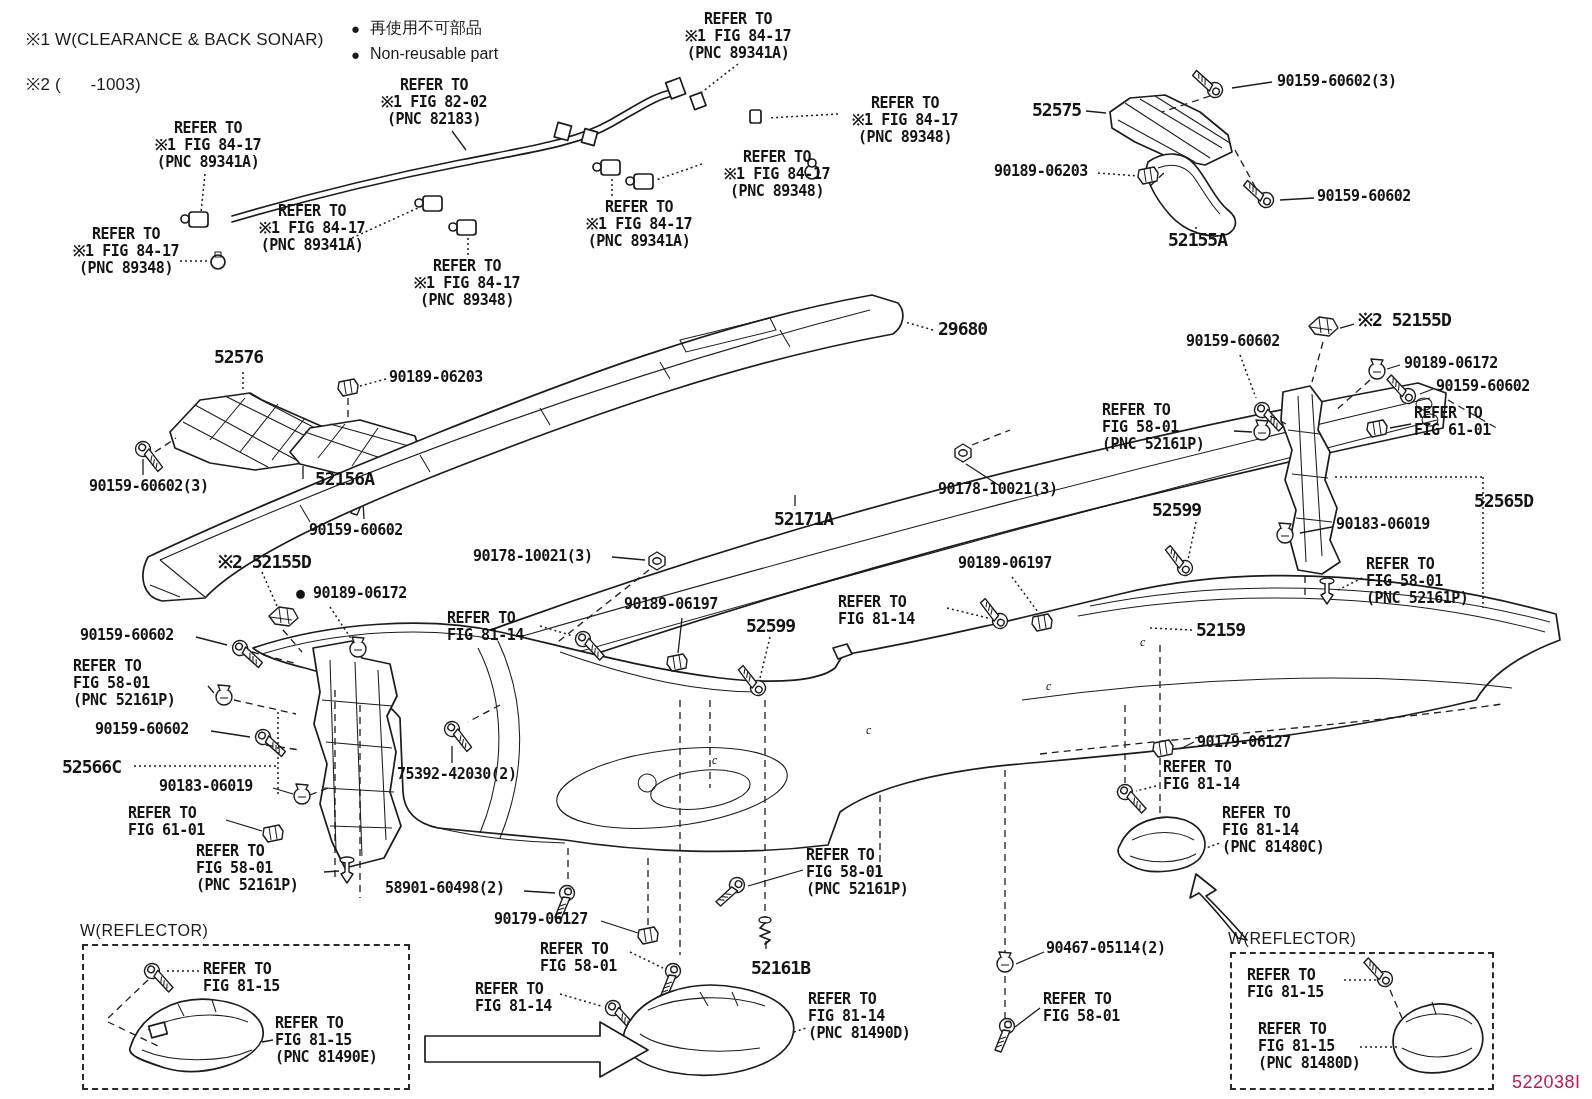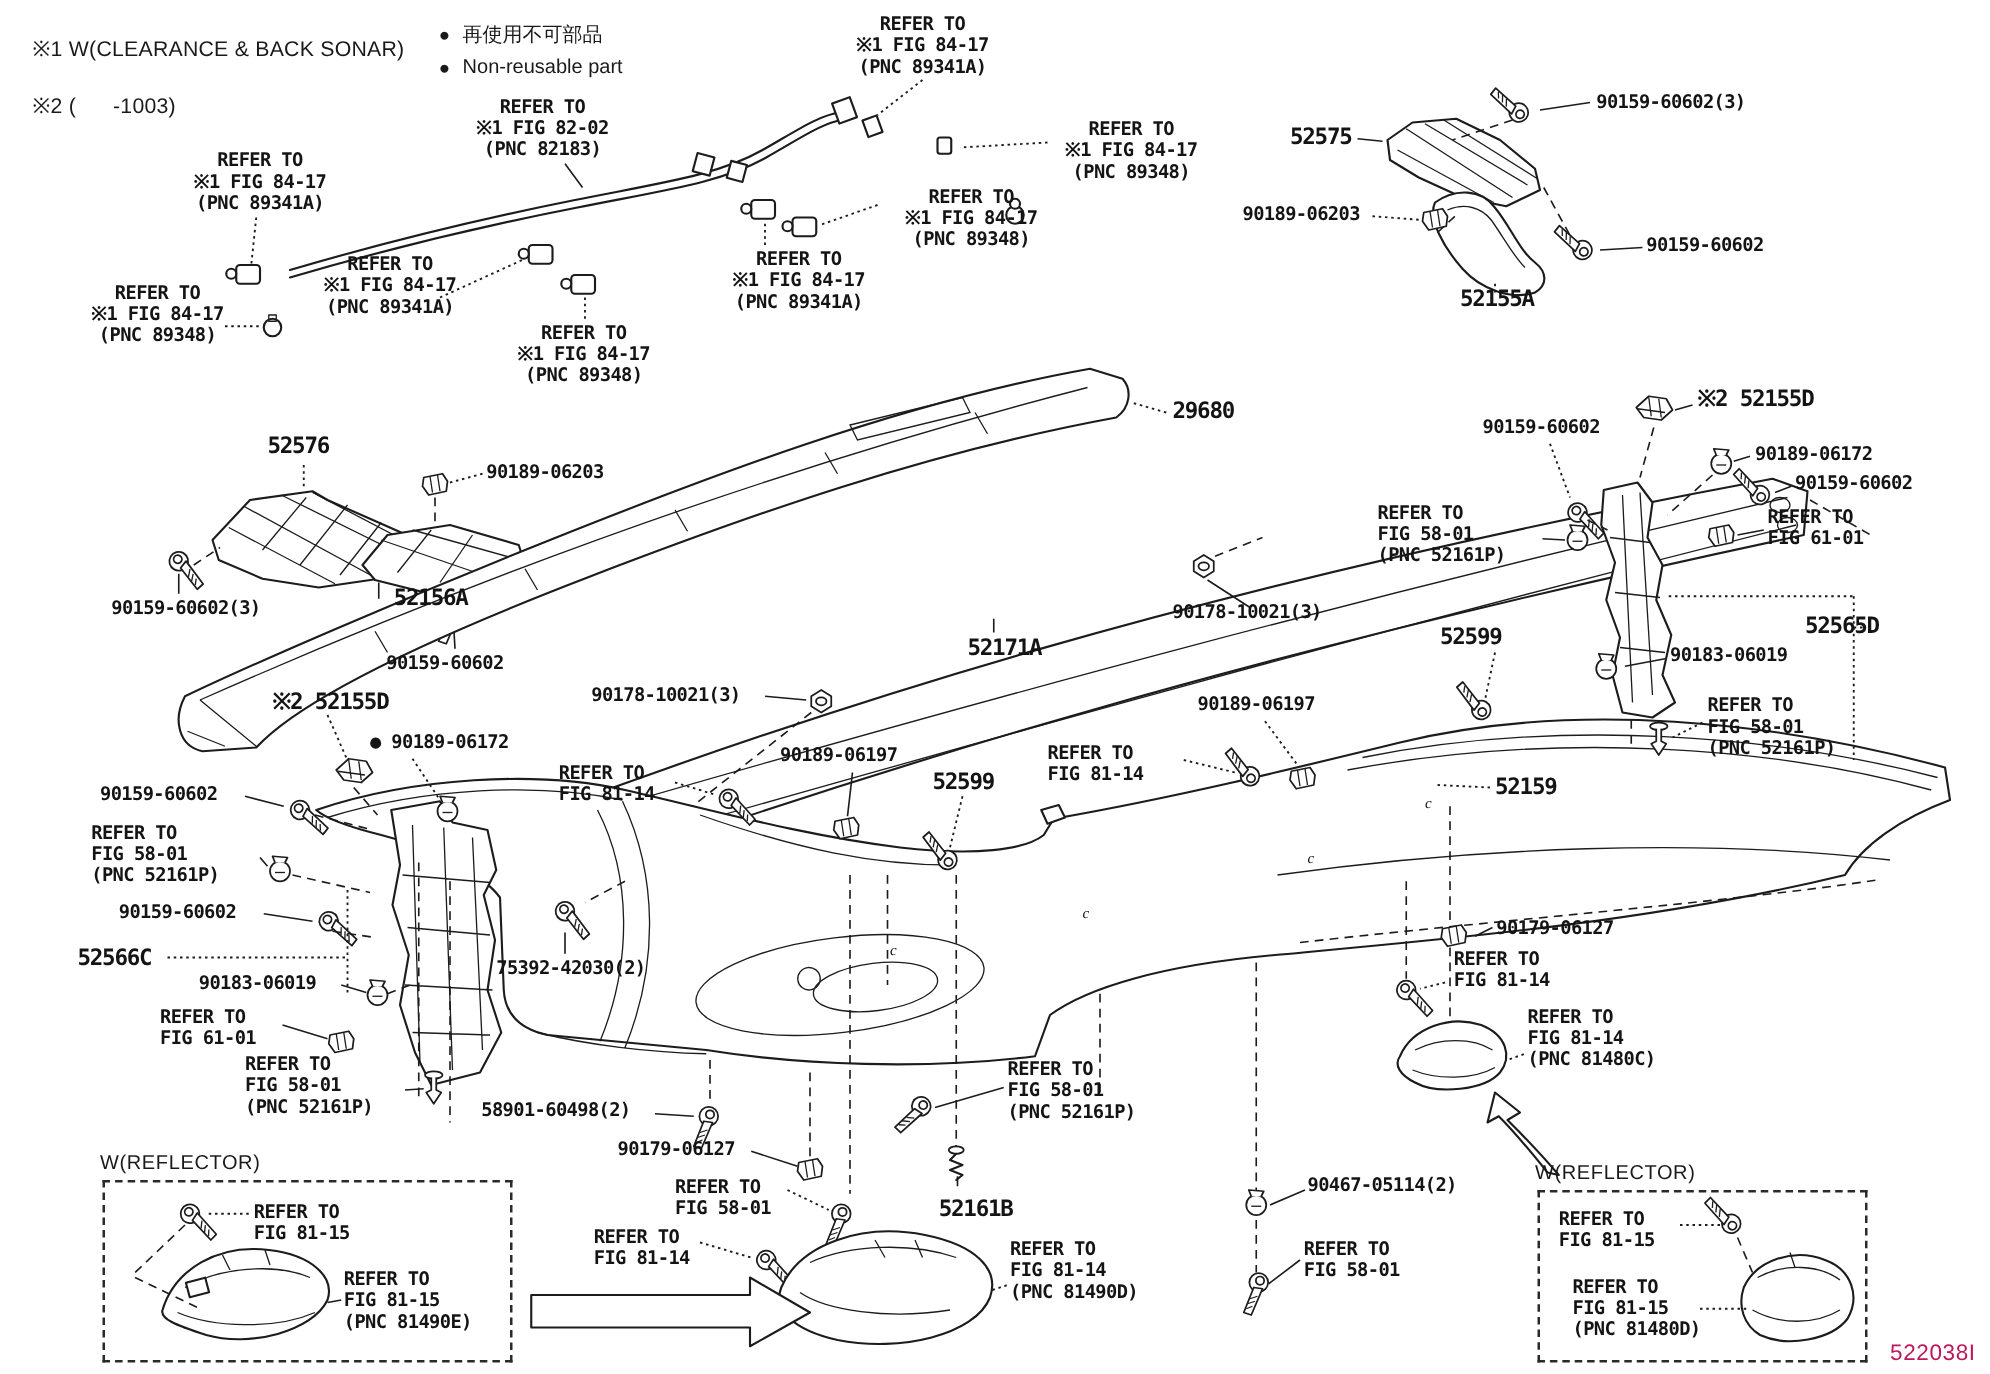--- a/index.html
+++ b/index.html
@@ -349,21 +349,21 @@
       <div class="lbl md" style="left: 397px; top: 766px;">75392-42030(2)</div>
       <div class="lbl lg" style="left: 1358px; top: 309px;">※2 52155D</div>
       <div class="lbl md" style="left: 1186px; top: 333px;">90159-60602</div>
       <div class="lbl md" style="left: 1404px; top: 355px;">90189-06172</div>
       <div class="lbl md" style="left: 1436px; top: 378px;">90159-60602</div>
       <div class="lbl md" style="left: 1102px; top: 402px;">REFER TO
 FIG 58-01
 (PNC 52161P)</div>
       <div class="lbl md" style="left: 1414px; top: 405px;">REFER TO
 FIG 61-01</div>
-      <div class="lbl lg" style="left: 1444px; top: 490px; text-align: right;">52565D</div>
+      <div class="lbl lg" style="left: 1474px; top: 490px; text-align: right;">52565D</div>
       <div class="lbl md" style="left: 1336px; top: 516px;">90183-06019</div>
       <div class="lbl md" style="left: 1366px; top: 556px;">REFER TO
 FIG 58-01
 (PNC 52161P)</div>
       <div class="lbl lg" style="left: 1196px; top: 619px;">52159</div>
       <div class="lbl md" style="left: 1197px; top: 734px;">90179-06127</div>
       <div class="lbl md" style="left: 1163px; top: 759px;">REFER TO
 FIG 81-14</div>
       <div class="lbl md" style="left: 1222px; top: 805px;">REFER TO
 FIG 81-14

